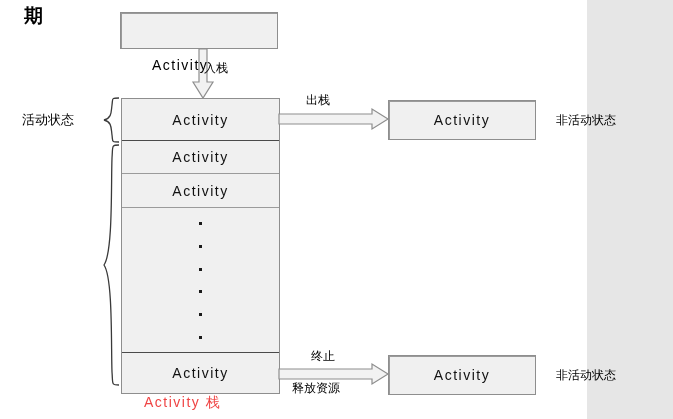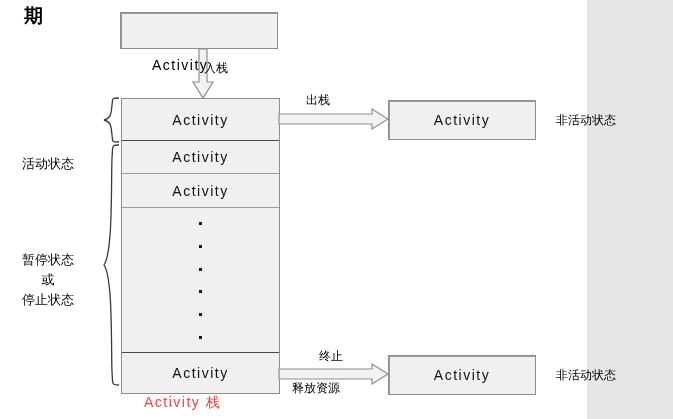--- a/index.html
+++ b/index.html
@@ -101,21 +101,20 @@
   }
 
   
   .cn-label {
     position: absolute;
     font-size: 13px;
     color: #000;
     line-height: 20px;
     white-space: pre;
     text-align: center;
-    margin-top: 44px;
   }
 
   
   .arrow-label {
     position: absolute;
     font-size: 12px;
     color: #000;
     white-space: nowrap;
   }
 
@@ -186,40 +185,37 @@
   </div>
 
   <div class="brace" style="left:99px; top:144px;">
     <svg width="22" height="242" viewBox="0 0 22 242">
       <path d="M20,1 C12,1 14,2 13,14 C12,40 14,108 5,121 C14,134 12,202 13,228 C14,240 12,241 20,241" fill="none" stroke="#3a3a3a" stroke-width="1.3"></path>
     </svg>
   </div>
 
   <div class="cn-label" style="left:4px; top:110px; width:88px;">活动状态</div>
 
-  <div class="cn-label" style="left:4px; top:206px; width:88px;">暂停状态
-或
-停止状态</div>
 
   <div class="blockarrow" style="left:279px; top:109px;">
     <svg width="110" height="22" viewBox="0 0 110 22">
       <polygon points="0,5 93,5 93,0 109,10 93,20 93,15 0,15" fill="#f2f2f2" stroke="#8e8e8e" stroke-width="1.2"></polygon>
     </svg>
   </div>
   <div class="arrow-label" style="left:306px; top:92px;">出栈</div>
 
   <div class="box plain" style="left:388px; top:100px; width:148px; height:40px;">Activity</div>
 
   <div class="arrow-label" style="left:556px; top:112px;">非活动状态</div>
 
   <div class="blockarrow" style="left:279px; top:364px;">
     <svg width="110" height="22" viewBox="0 0 110 22">
       <polygon points="0,5 93,5 93,0 109,10 93,20 93,15 0,15" fill="#f2f2f2" stroke="#8e8e8e" stroke-width="1.2"></polygon>
     </svg>
   </div>
-  <div class="arrow-label" style="left:311px; top:348px;margin-left:8px;">终止</div>
+  <div class="arrow-label" style="left:311px; top:348px;">终止</div>
   <div class="arrow-label" style="left:292px; top:380px;">释放资源</div>
 
   <div class="box plain" style="left:388px; top:355px; width:148px; height:40px;">Activity</div>
 
   <div class="arrow-label" style="left:556px; top:367px;">非活动状态</div>
 
 </div>
 
 </body></html>

